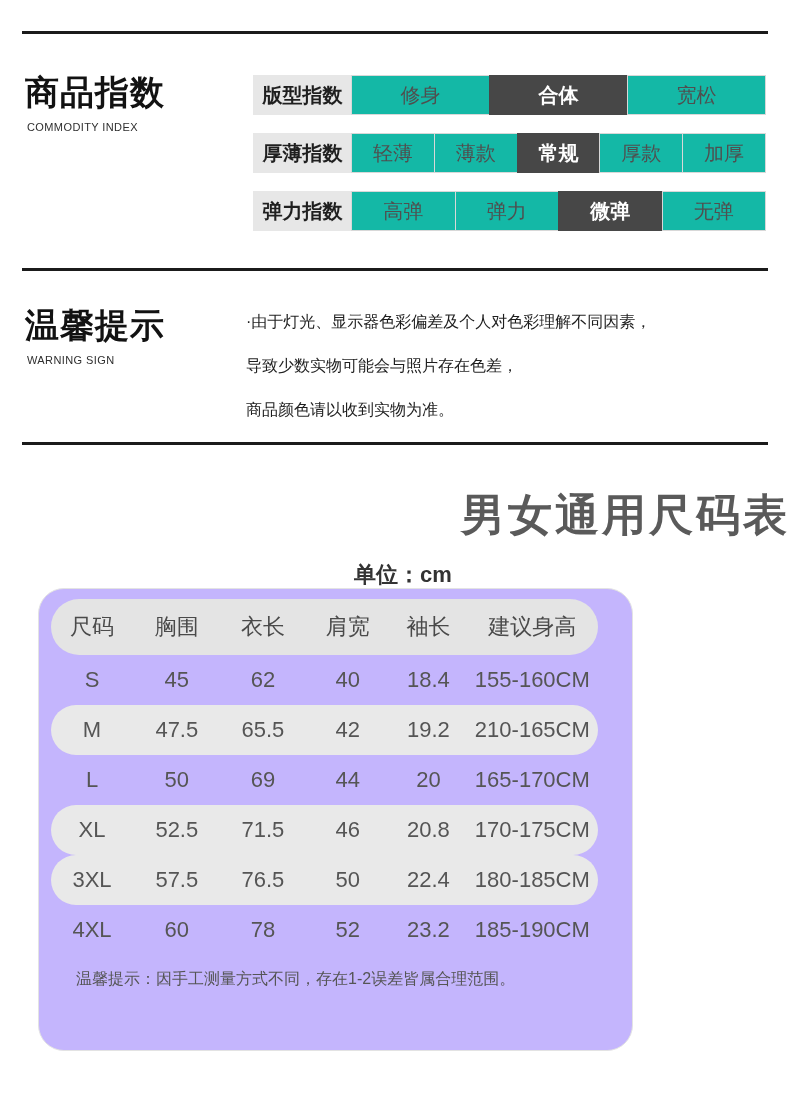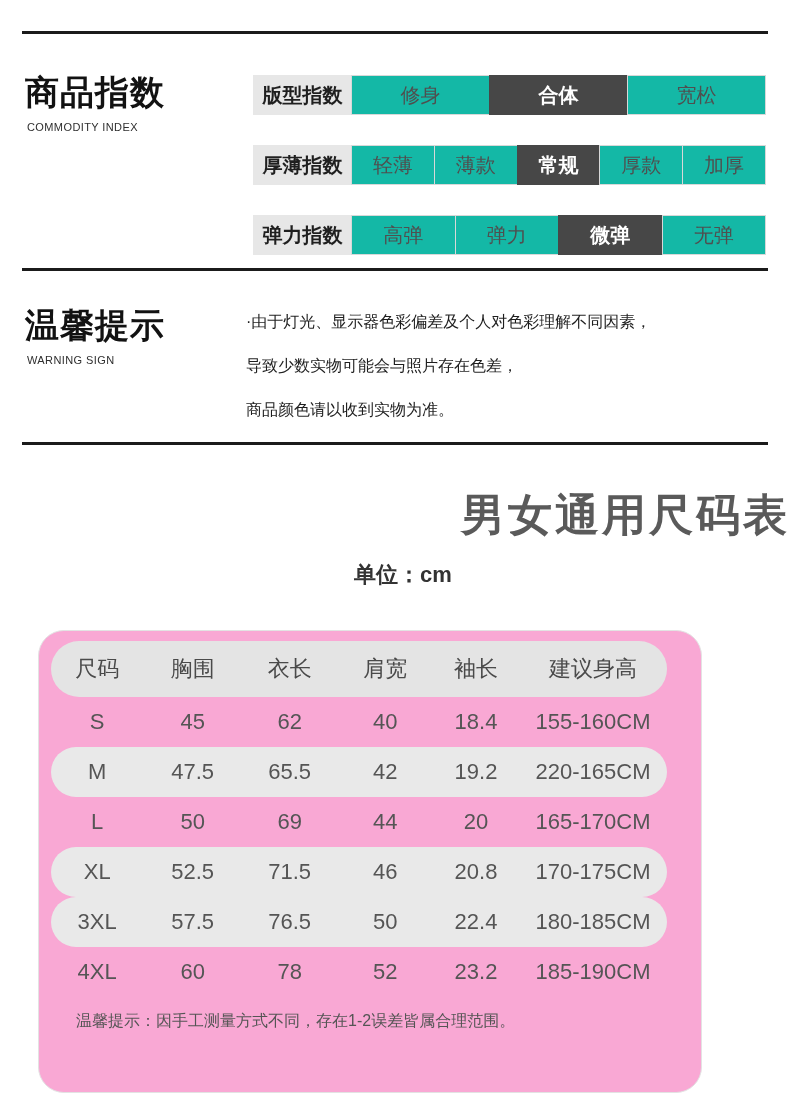--- a/index.html
+++ b/index.html
@@ -13,21 +13,21 @@
   #divider-mid2{top:442px;}
 
   .section-title{position:absolute;left:25px;font-size:34px;font-weight:bold;color:#121212;letter-spacing:1px;}
   .section-subtitle{position:absolute;left:27px;font-size:11px;color:#2e2e2e;letter-spacing:0.4px;}
   #commodity-title{top:70px;}
   #commodity-subtitle{top:121px;}
   #warning-title{top:303px;}
   #warning-subtitle{top:354px;}
 
   #index-rows{position:absolute;left:253px;top:75px;width:513px;}
-  .index-row{display:flex;height:40px;margin-bottom:30px;}
+  .index-row{display:flex;height:40px;margin-bottom:18px;}
   .index-label{
     width:99px;flex:0 0 99px;background:#e7e7e7;display:flex;align-items:center;justify-content:center;
     font-size:20px;font-weight:bold;color:#1f1f1f;
   }
   .index-option{
     flex:1;background:#14b8a6;border:1px solid #d8d8d8;margin-left:-1px;
     display:flex;align-items:center;justify-content:center;font-size:20px;color:#4f4f4f;
   }
   .index-option.selected{background:#474747;border-color:#474747;color:#ffffff;font-weight:bold;}
 
@@ -35,22 +35,22 @@
   .warning-line{white-space:nowrap;}
 
   #size-title{
     position:absolute;top:486px;left:0;width:100%;text-align:right;
     font-family:"Liberation Serif","DejaVu Serif",serif;font-size:44px;font-weight:bold;
     color:#5a5a5a;letter-spacing:3px;
   }
   #size-unit{position:absolute;top:560px;left:0;width:100%;text-align:center;font-size:22px;font-weight:bold;color:#333333;margin-left:8px;}
 
   #size-table{
-    position:absolute;left:38px;top:630px;width:664px;height:463px;box-sizing:border-box;
-    background:#f9a8d4;border:1px solid #e3e3e3;border-radius:26px;
+    position:absolute;left:38px;top:588px;width:595px;height:463px;box-sizing:border-box;
+    background:#c4b5fd;border:1px solid #e3e3e3;border-radius:26px;
   }
   .sc-grid{display:grid;grid-template-columns:15% 16% 15.5% 15.5% 14% 24%;align-items:center;}
   #size-header{
     margin:10px 34px 0 12px;height:56px;background:#e4e4e4;border-radius:28px;
     font-size:22px;color:#4a4a4a;
   }
   .size-row{margin:0 34px 0 12px;height:50px;font-size:22px;color:#555555;}
   .size-row.hl{background:#e9e9e9;border-radius:25px;}
   .sc-cell{text-align:center;}
   #size-note{margin:14px 0 0 37px;font-size:16px;color:#555555;}
@@ -118,21 +118,21 @@
         <div class="sc-cell">40</div>
         <div class="sc-cell">18.4</div>
         <div class="sc-cell">155-160CM</div>
       </div>
       <div class="size-row sc-grid hl">
         <div class="sc-cell">M</div>
         <div class="sc-cell">47.5</div>
         <div class="sc-cell">65.5</div>
         <div class="sc-cell">42</div>
         <div class="sc-cell">19.2</div>
-        <div class="sc-cell">220-165CM</div>
+        <div class="sc-cell">210-165CM</div>
       </div>
       <div class="size-row sc-grid">
         <div class="sc-cell">L</div>
         <div class="sc-cell">50</div>
         <div class="sc-cell">69</div>
         <div class="sc-cell">44</div>
         <div class="sc-cell">20</div>
         <div class="sc-cell">165-170CM</div>
       </div>
       <div class="size-row sc-grid hl">

